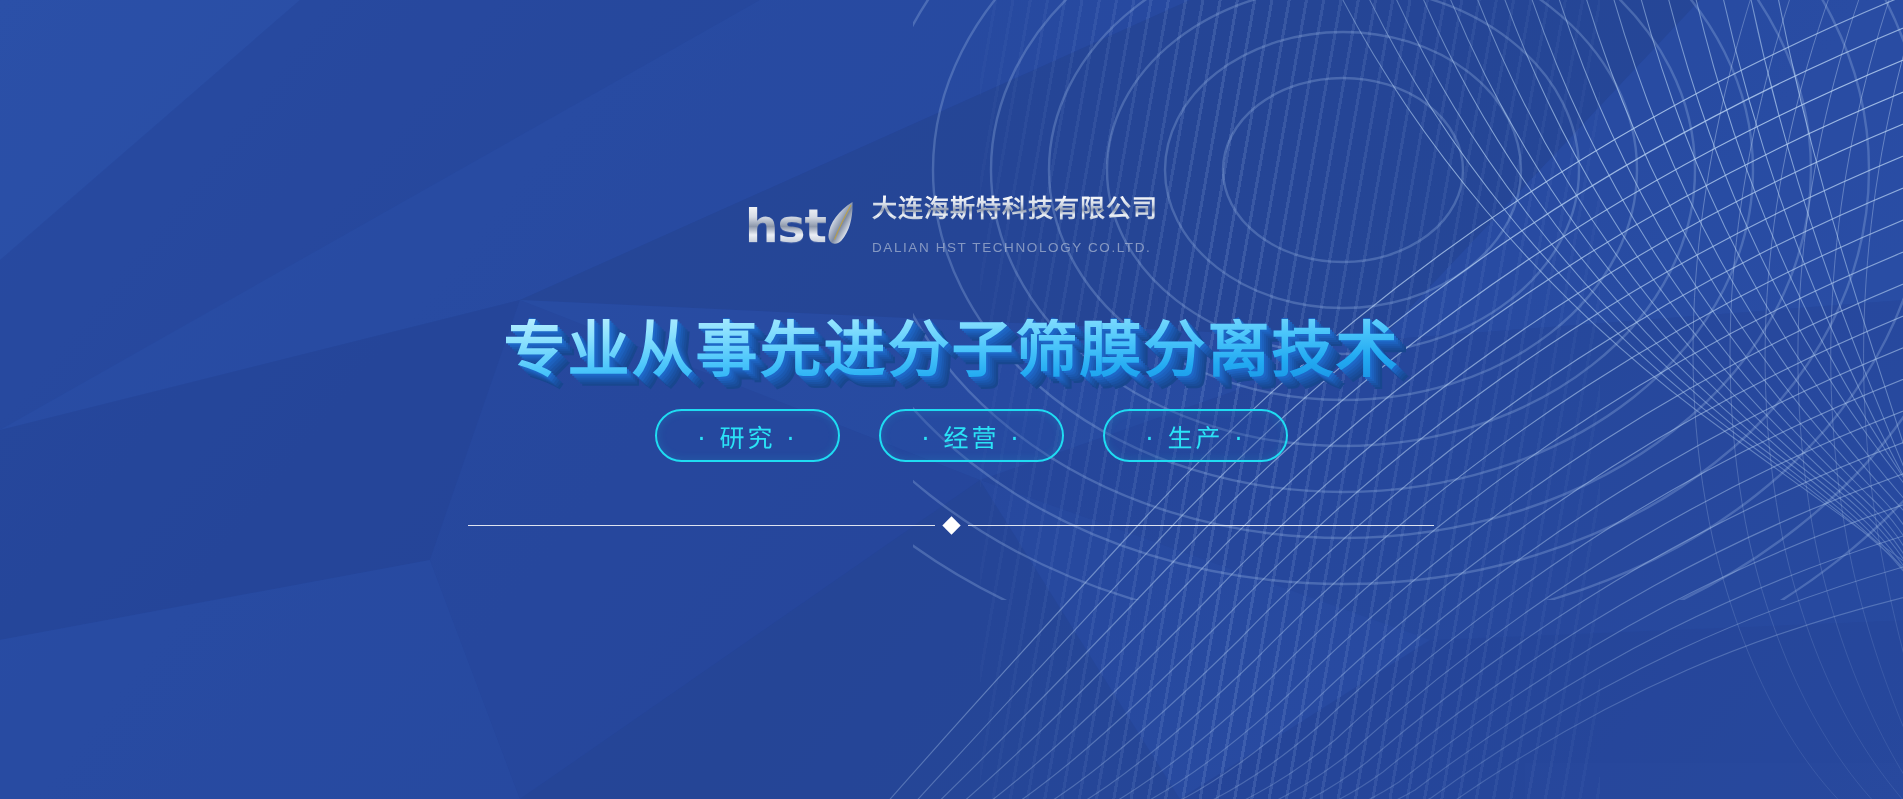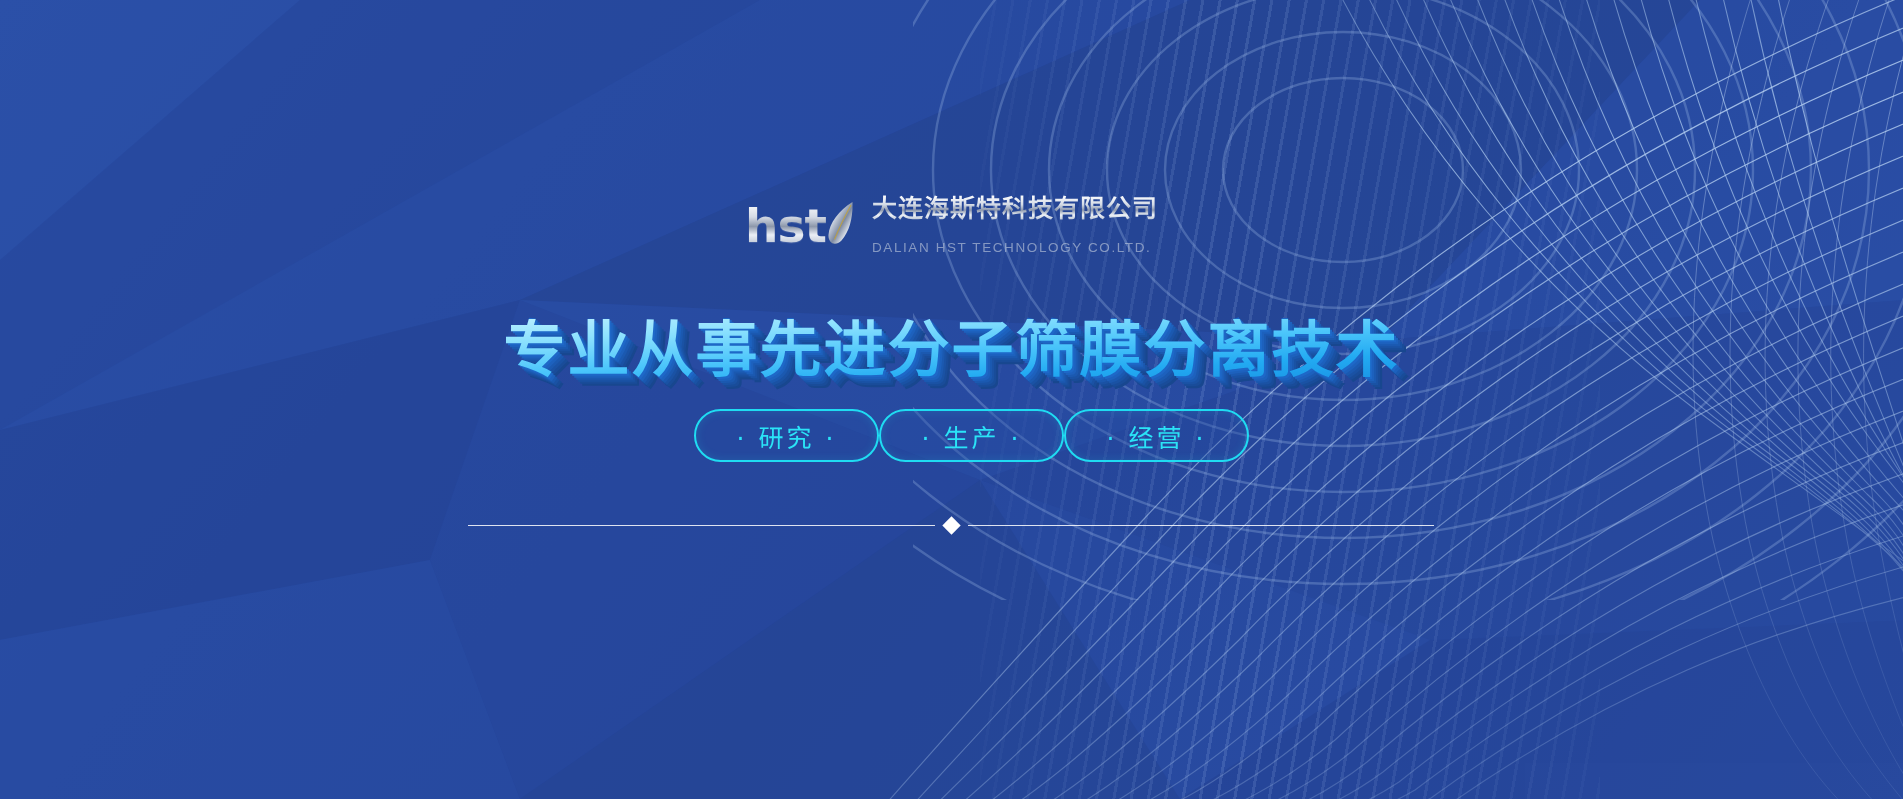--- a/index.html
+++ b/index.html
@@ -79,21 +79,21 @@
   }
   .headline .hl-face{
     position:relative; z-index:2; display:inline-block;
     background:linear-gradient(177deg,#b6eeff 0%,#8fe2fe 20%,#4cc6fb 50%,#22aaf2 76%,#1a93e4 100%);
     -webkit-background-clip:text; background-clip:text; color:transparent;
   }
 
   
   .pills{
     position:absolute; left:0; right:0; top:409px;
-    display:flex; justify-content:center; align-items:center; padding-left:40px;
+    display:flex; justify-content:center; align-items:center; gap:39px;padding-left:40px;
   }
   .pill{
     height:53px; min-width:185px; padding:0 26px;
     display:flex; align-items:center; justify-content:center;
     border:2px solid #1fdcf2; border-radius:27px;
     background:rgba(37,76,163,.30);
     font-family:"DejaVu Sans","Liberation Sans",sans-serif;
     font-size:25px; font-weight:400; letter-spacing:3px;
     color:#2ae3f7; white-space:nowrap; cursor:pointer;
     box-shadow:0 0 10px rgba(34,224,245,.16) inset;
@@ -256,22 +256,22 @@
       </span>
     </div>
 
     <div class="headline">
       <span class="hl-3d">专业从事先进分子筛膜分离技术</span>
       <span class="hl-face">专业从事先进分子筛膜分离技术</span>
     </div>
 
     <div class="pills">
       <div class="pill">· 研究 ·</div>
+      <div class="pill">· 经营 ·</div>
       <div class="pill">· 生产 ·</div>
-      <div class="pill">· 经营 ·</div>
     </div>
 
     <div class="divider">
       <span class="rule"></span>
       <span class="diamond"></span>
       <span class="rule"></span>
     </div>
 
 
   </div>

